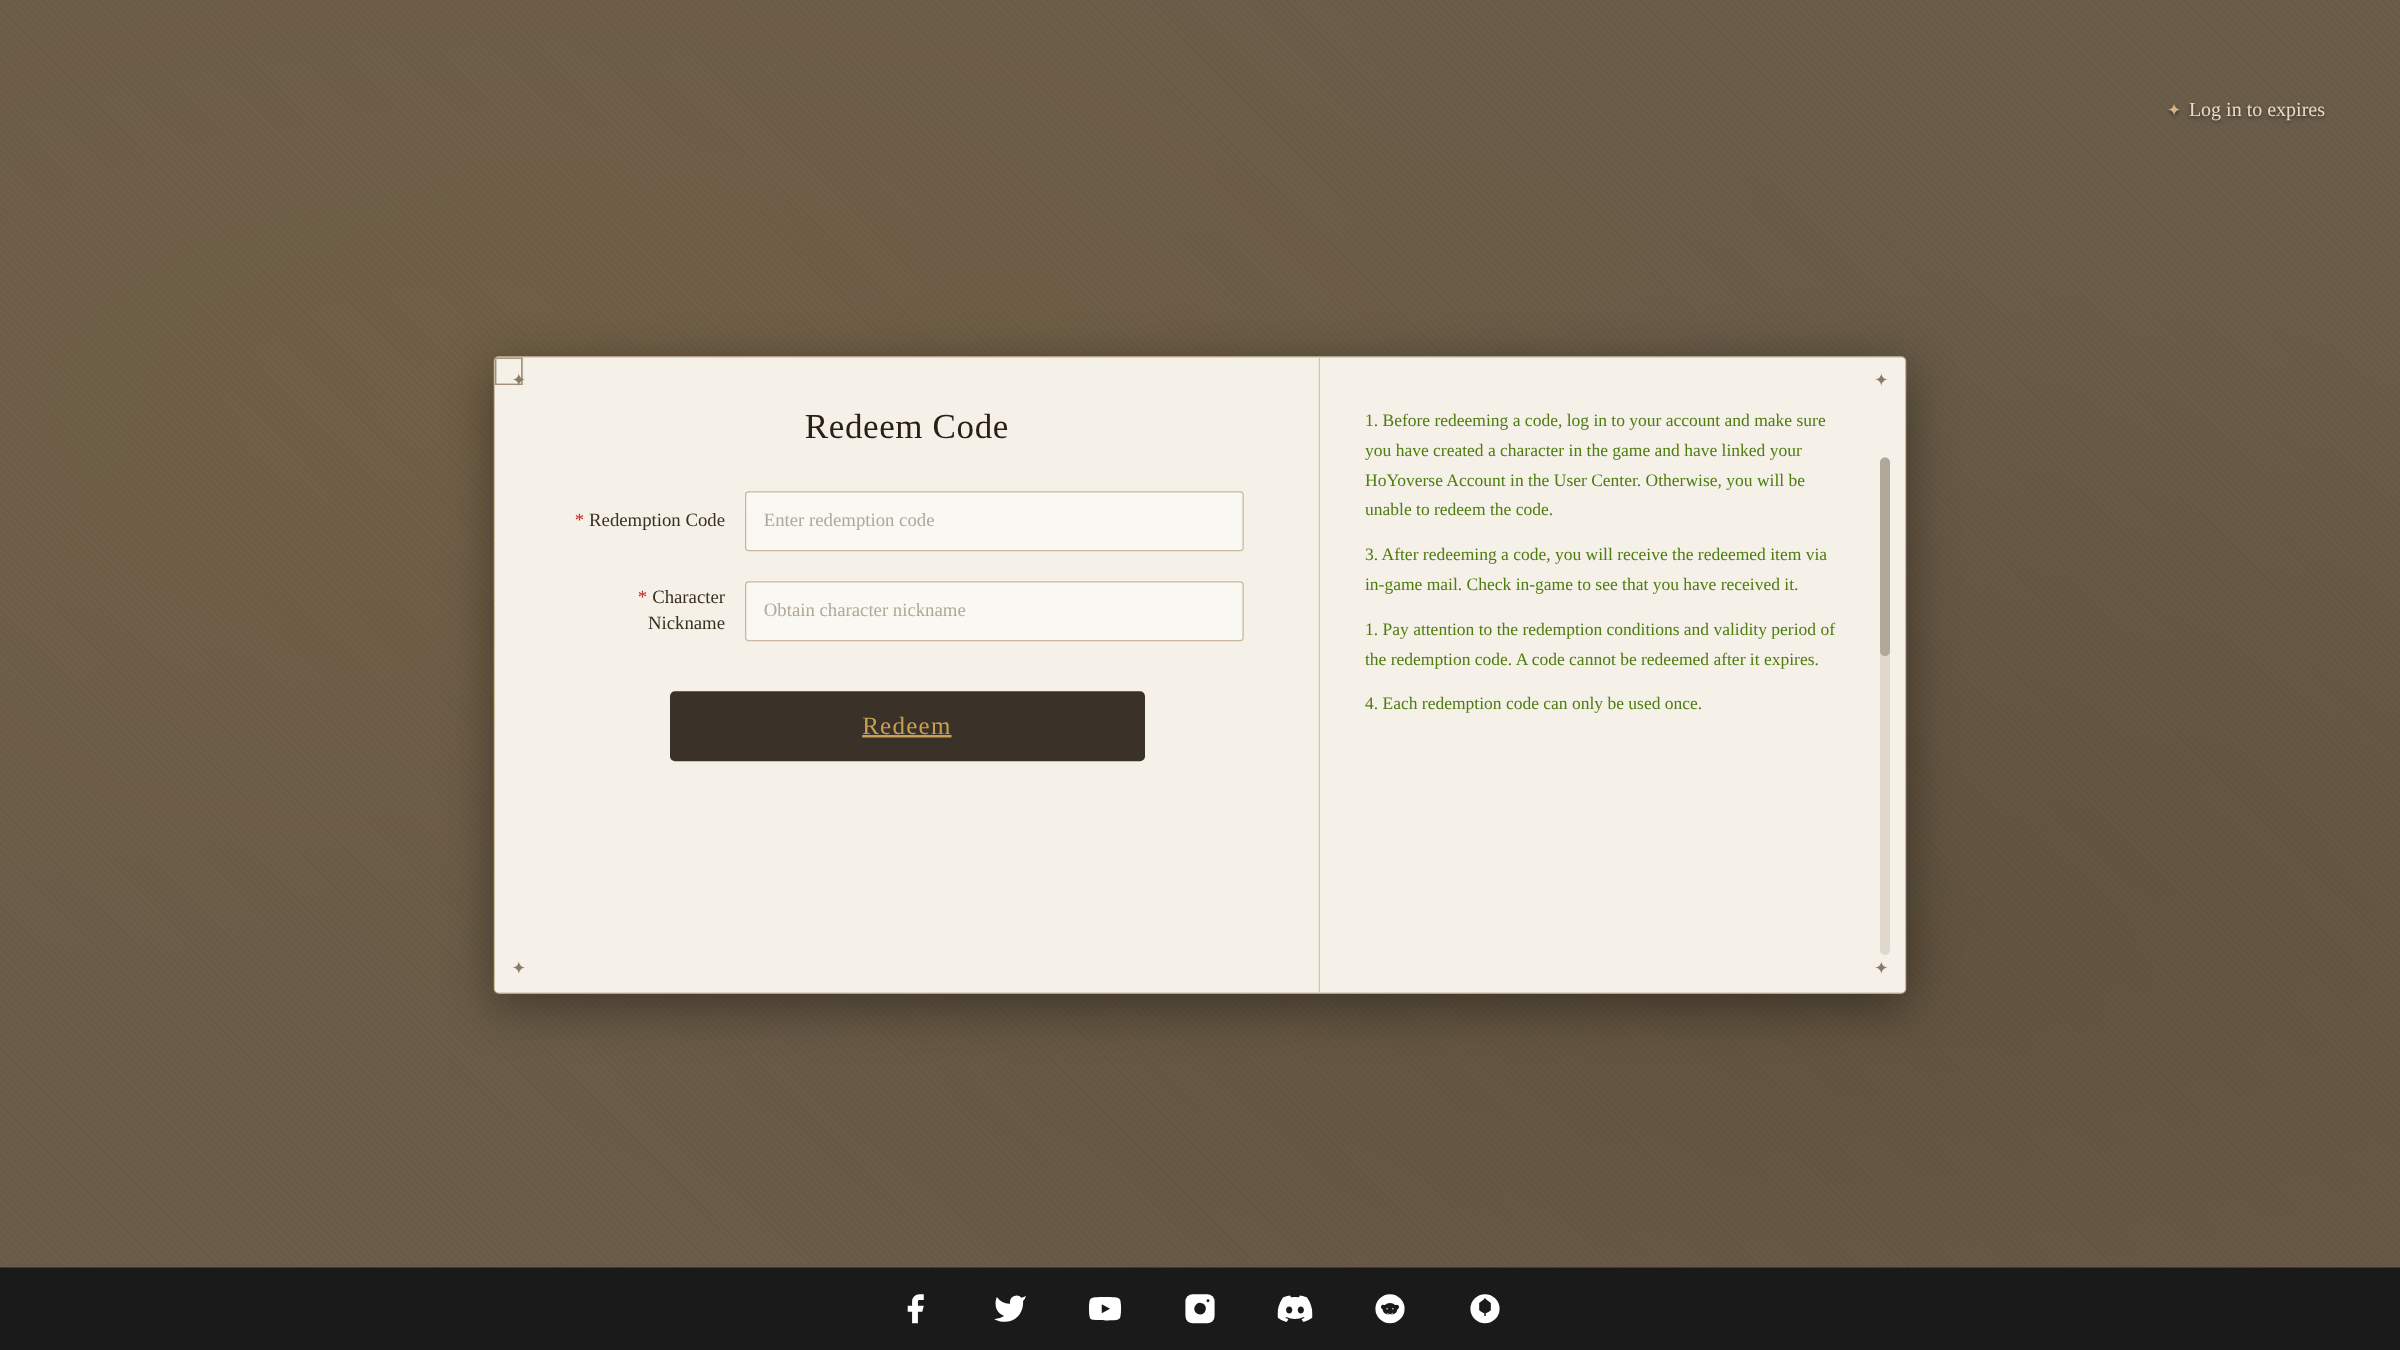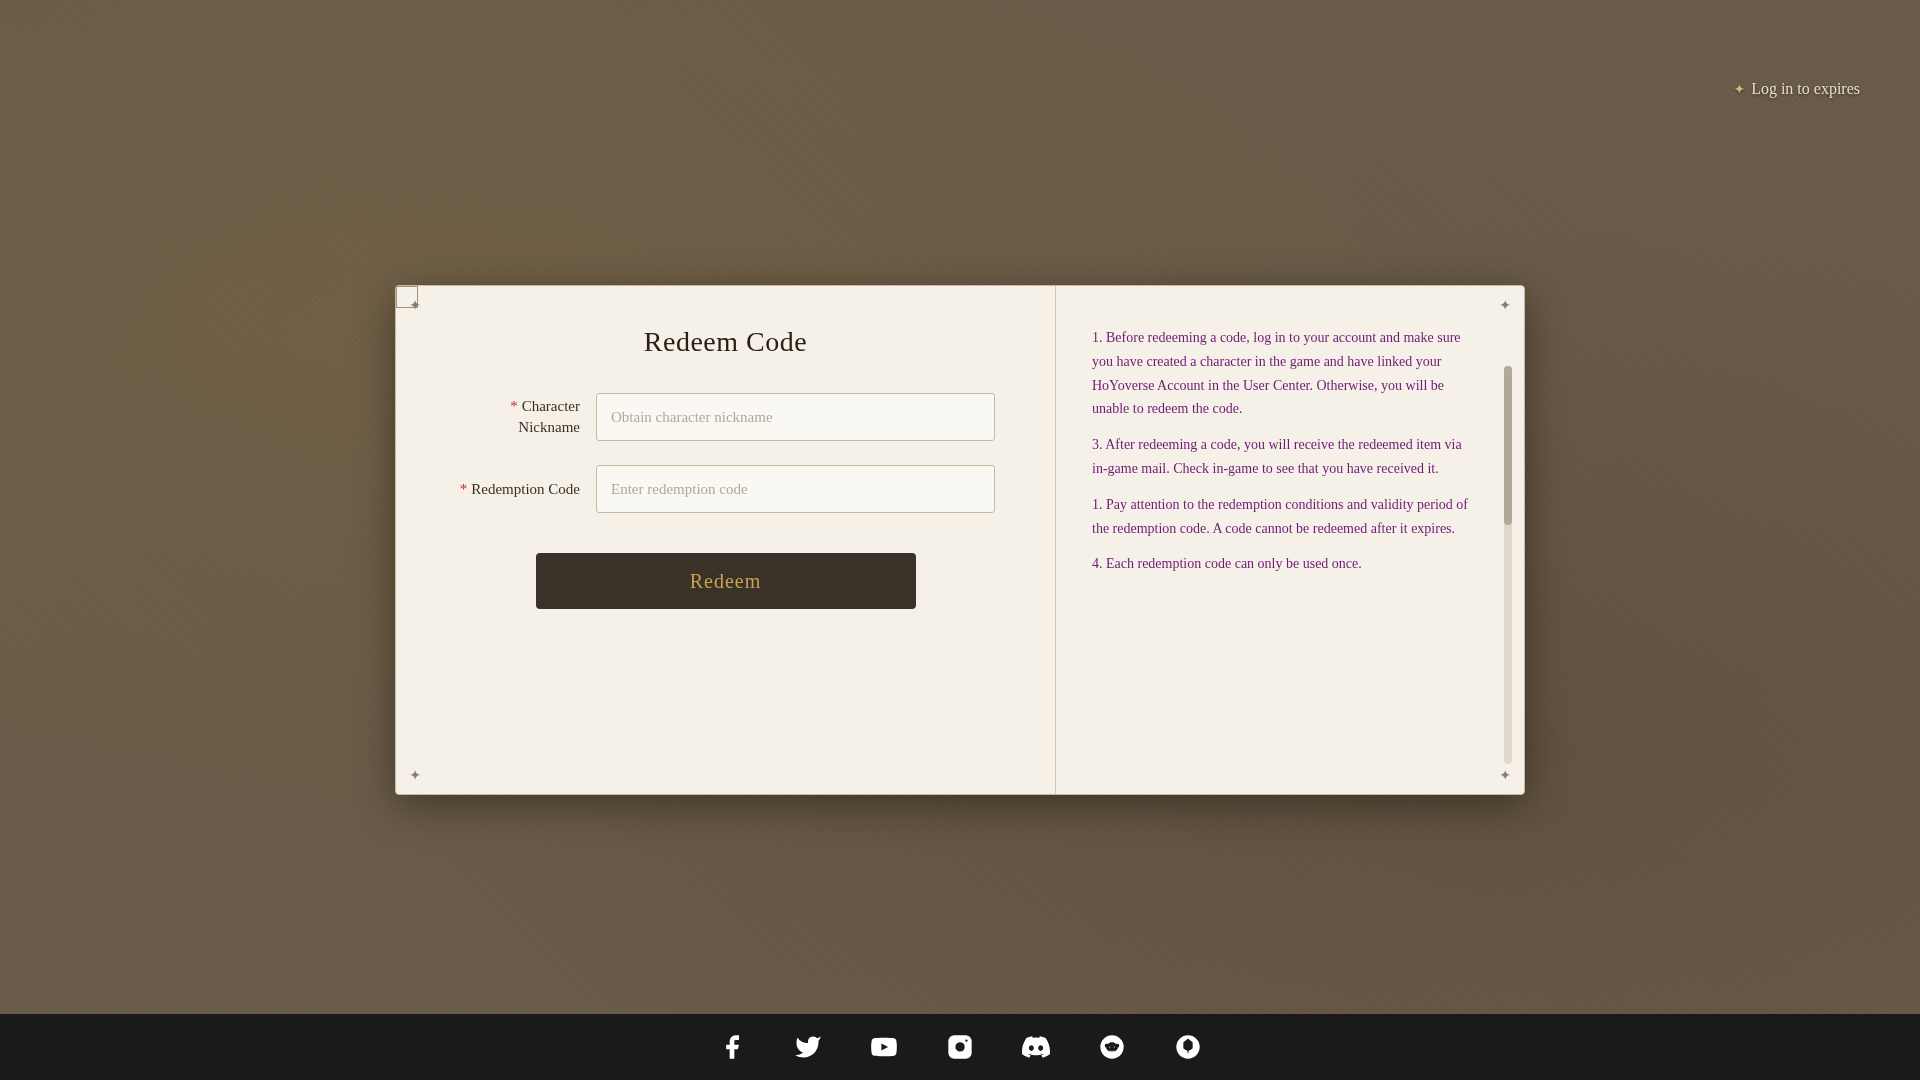--- a/index.html
+++ b/index.html
@@ -195,41 +195,42 @@
       background: #3a3228;
       border: none;
       border-radius: 4px;
       cursor: pointer;
       margin-top: 16px;
       font-size: 20px;
       font-family: 'Georgia', serif;
       color: #c8a050;
       letter-spacing: 1px;
       transition: background 0.2s;
+      text-decoration: underline;
     }
 
     
     .right-panel {
       flex: 1;
       padding: 40px 36px;
       overflow: hidden;
       position: relative;
     }
 
     .right-title {
       font-size: 22px;
       font-weight: bold;
       color: #2a2015;
       margin-bottom: 24px;
       text-align: center;
     }
 
     .info-content {
       font-size: 14px;
-      color: #701a75;
+      color: #4d7c0f;
       line-height: 1.7;
       height: 370px;
       overflow-y: auto;
       padding-right: 8px;
     }
 
     .info-content p {
       margin-bottom: 12px;
     }
 
@@ -303,30 +304,30 @@
   <div class="corner corner-bl">✦</div>
   <div class="corner corner-br">✦</div>
 
   <div class="left-panel">
 
     <h2 class="panel-title">Redeem Code</h2>
 
 
     <div class="form-row">
       <div class="form-label">
+        <span class="required-star">*</span>Redemption Code
+      </div>
+      <input type="text" class="form-input" placeholder="Enter redemption code" style="">
+    </div>
+
+    <div class="form-row">
+      <div class="form-label">
         <span class="required-star">*</span>Character Nickname
       </div>
       <input type="text" class="form-input" placeholder="Obtain character nickname" style="">
-    </div>
-
-    <div class="form-row">
-      <div class="form-label">
-        <span class="required-star">*</span>Redemption Code
-      </div>
-      <input type="text" class="form-input" placeholder="Enter redemption code" style="">
     </div>
 
     <button class="redeem-btn">Redeem</button>
 
   </div>
 
   <div class="right-panel">
 
     <div class="info-content">
       <p>1. Before redeeming a code, log in to your account and make sure you have created a character in the game and have linked your HoYoverse Account in the User Center. Otherwise, you will be unable to redeem the code.</p>

